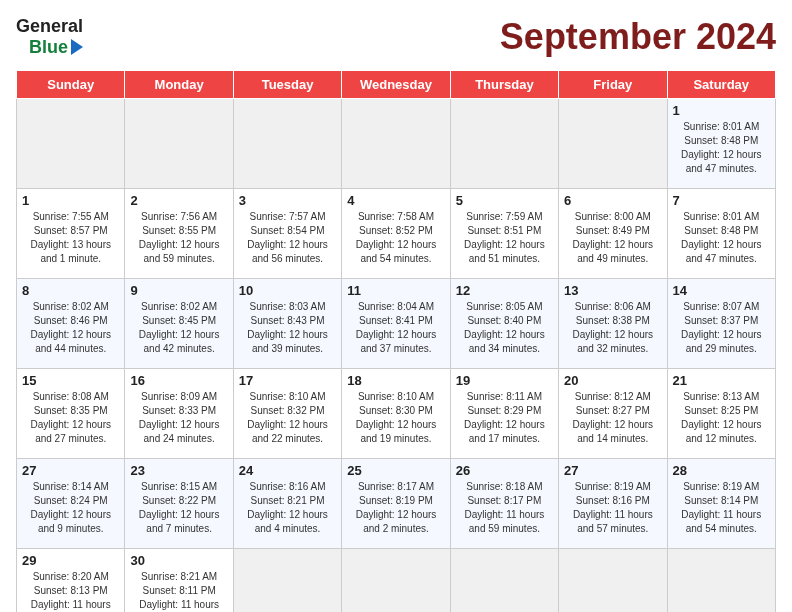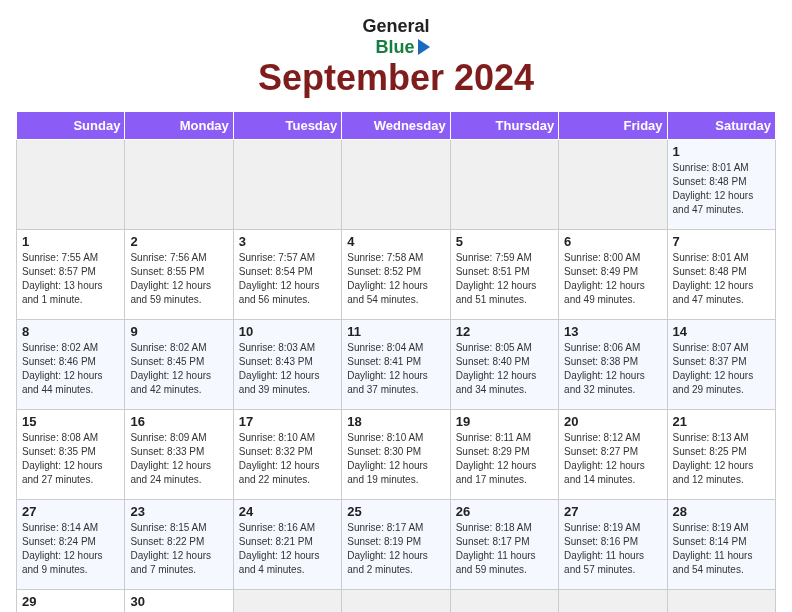--- a/index.html
+++ b/index.html
@@ -8,21 +8,20 @@
       background: #fff;
       width: 792px;
       min-height: 612px;
       padding: 16px;
     }
     .header {
       display: flex;
       justify-content: space-between;
       align-items: center;
       margin-bottom: 12px;
-      flex-direction: column;
     }
     .logo {
       display: flex;
       align-items: center;
       gap: 4px;
     }
     .title-block { text-align: right; }
     .month-title {
       font-size: 36px;
       font-weight: bold;
@@ -31,26 +30,26 @@
     .location-title {
       font-size: 16px;
       color: #444;
     }
     table {
       width: 100%;
       border-collapse: collapse;
       table-layout: fixed;
     }
     thead tr th {
-      background: #8b5cf6;
+      background: #ef4444;
       color: #fff;
       font-size: 13px;
       font-weight: bold;
       padding: 6px 4px;
-      text-align: right;
+      text-align: center;
       border: 1px solid #fff;
     }
     tbody tr td {
       vertical-align: top;
       border: 1px solid #ccc;
       padding: 4px 5px;
       font-size: 10.5px;
       color: #333;
       background: #fff;
       min-height: 80px;
@@ -66,20 +65,21 @@
       font-size: 13px;
       font-weight: bold;
       color: #222;
       display: block;
       margin-bottom: 2px;
     }
     .day-info {
       font-size: 10px;
       color: #333;
       line-height: 1.4;
+      text-align: center;
     }
     td.empty {
       background: #f0f0f0 !important;
     }
   </style>
 </head>
 <body>
 
 <div class="header">
   <div class="logo">

